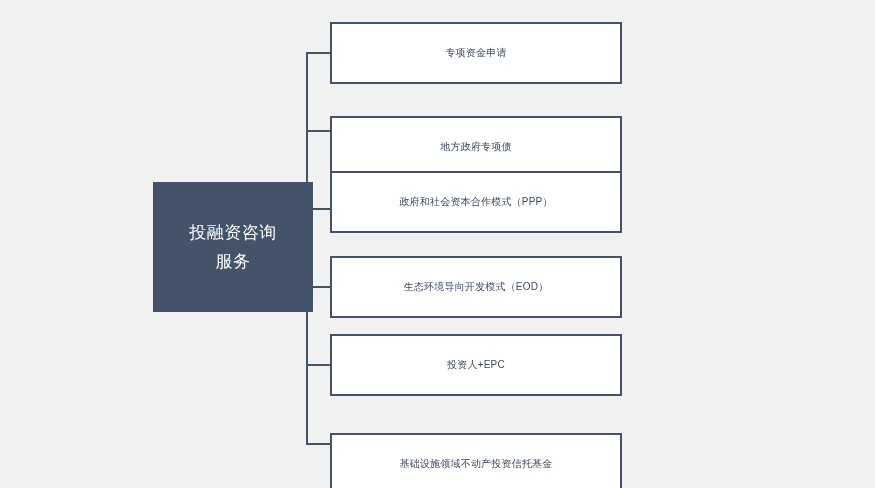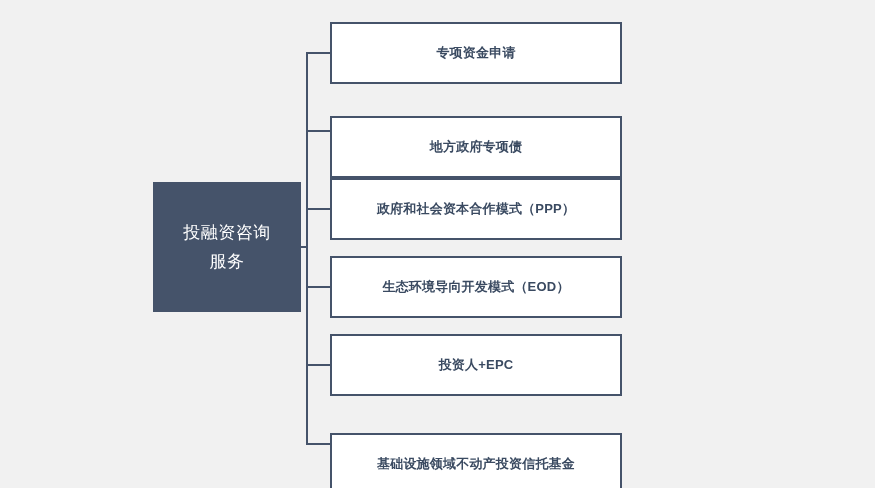--- a/index.html
+++ b/index.html
@@ -28,21 +28,21 @@
     width: 875px;
     height: 488px;
     pointer-events: none;
   }
 
   
   .root-node {
     position: absolute;
     left: 153px;
     top: 182px;
-    width: 148px;
+    width: 160px;
     height: 130px;
     background: #45536a;
     display: flex;
     align-items: center;
     justify-content: center;
     box-sizing: border-box;
   }
   .root-label {
     color: #ffffff;
     font-size: 17px;
@@ -61,30 +61,30 @@
     height: 62px;
     background: #ffffff;
     border: 2px solid #45536a;
     box-sizing: border-box;
     display: flex;
     align-items: center;
     justify-content: center;
   }
   .leaf-label {
     color: #3a4a61;
-    font-size: 13px;
-    font-weight: bold;
+    font-size: 10px;
+    font-weight: normal;
     text-align: right;
     letter-spacing: 0.2px;
     line-height: 20px;
   }
 
   .leaf-0 { top: 22px; }
   .leaf-1 { top: 116px; }
-  .leaf-2 { top: 178px; }
+  .leaf-2 { top: 171px; }
   .leaf-3 { top: 256px; }
   .leaf-4 { top: 334px; }
   .leaf-5 { top: 414px; margin-top: 19px; }
 </style>
 </head>
 <body>
 
 <div id="diagram-canvas">
 
   <svg class="connector-layer" width="875" height="488" viewBox="0 0 875 488" xmlns="http://www.w3.org/2000/svg">

